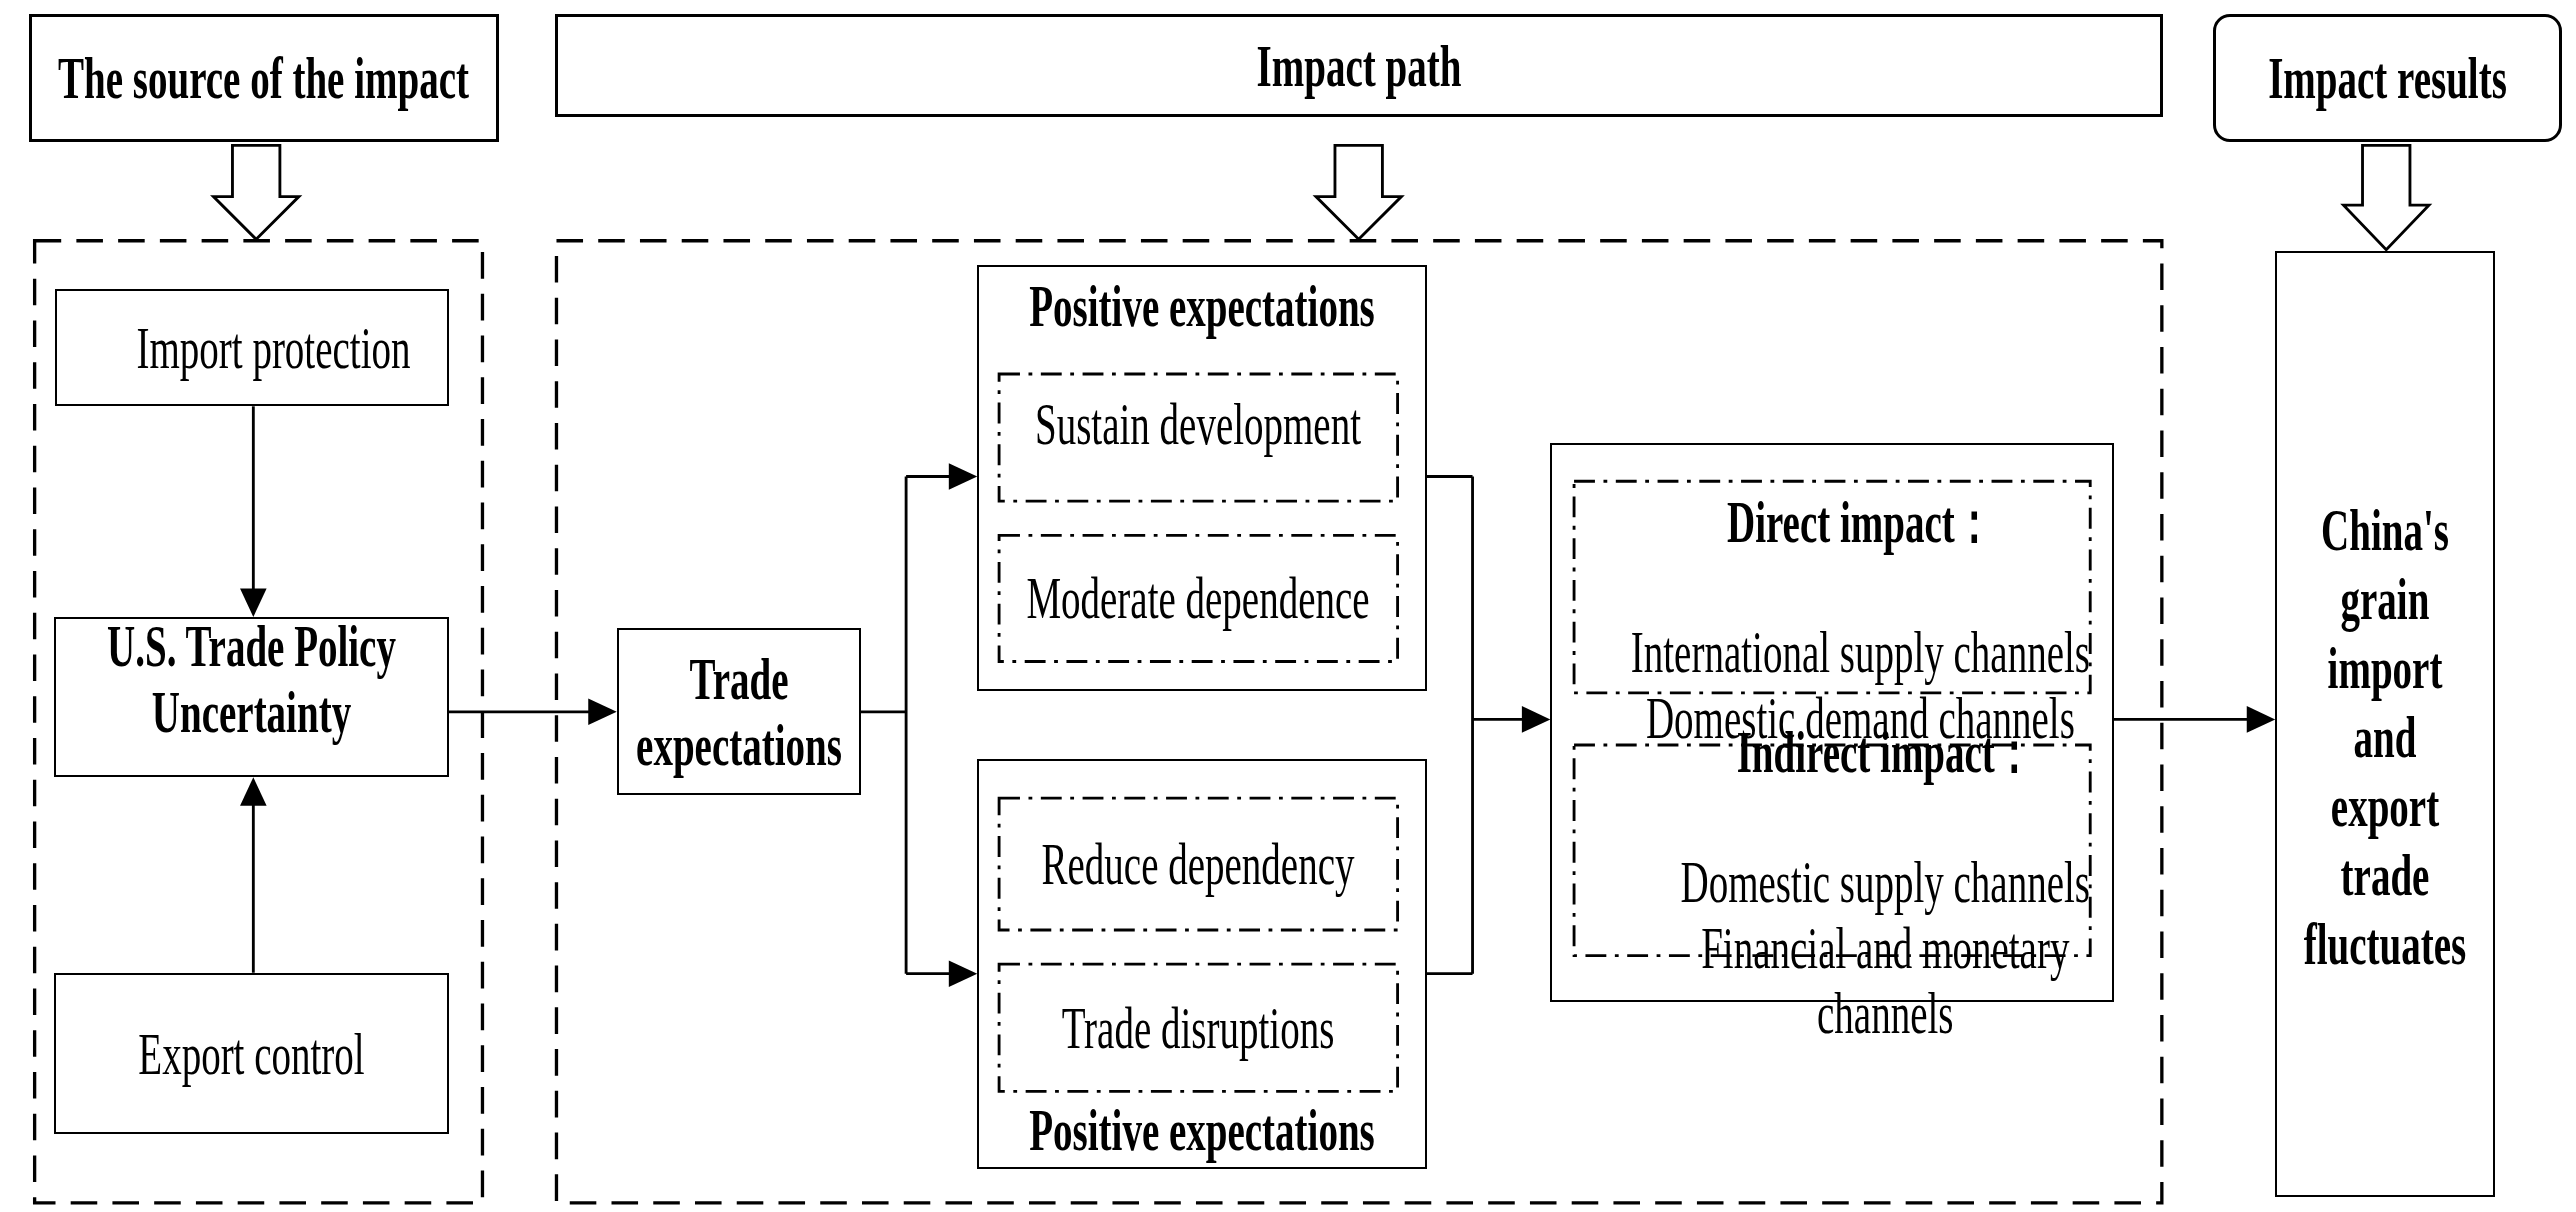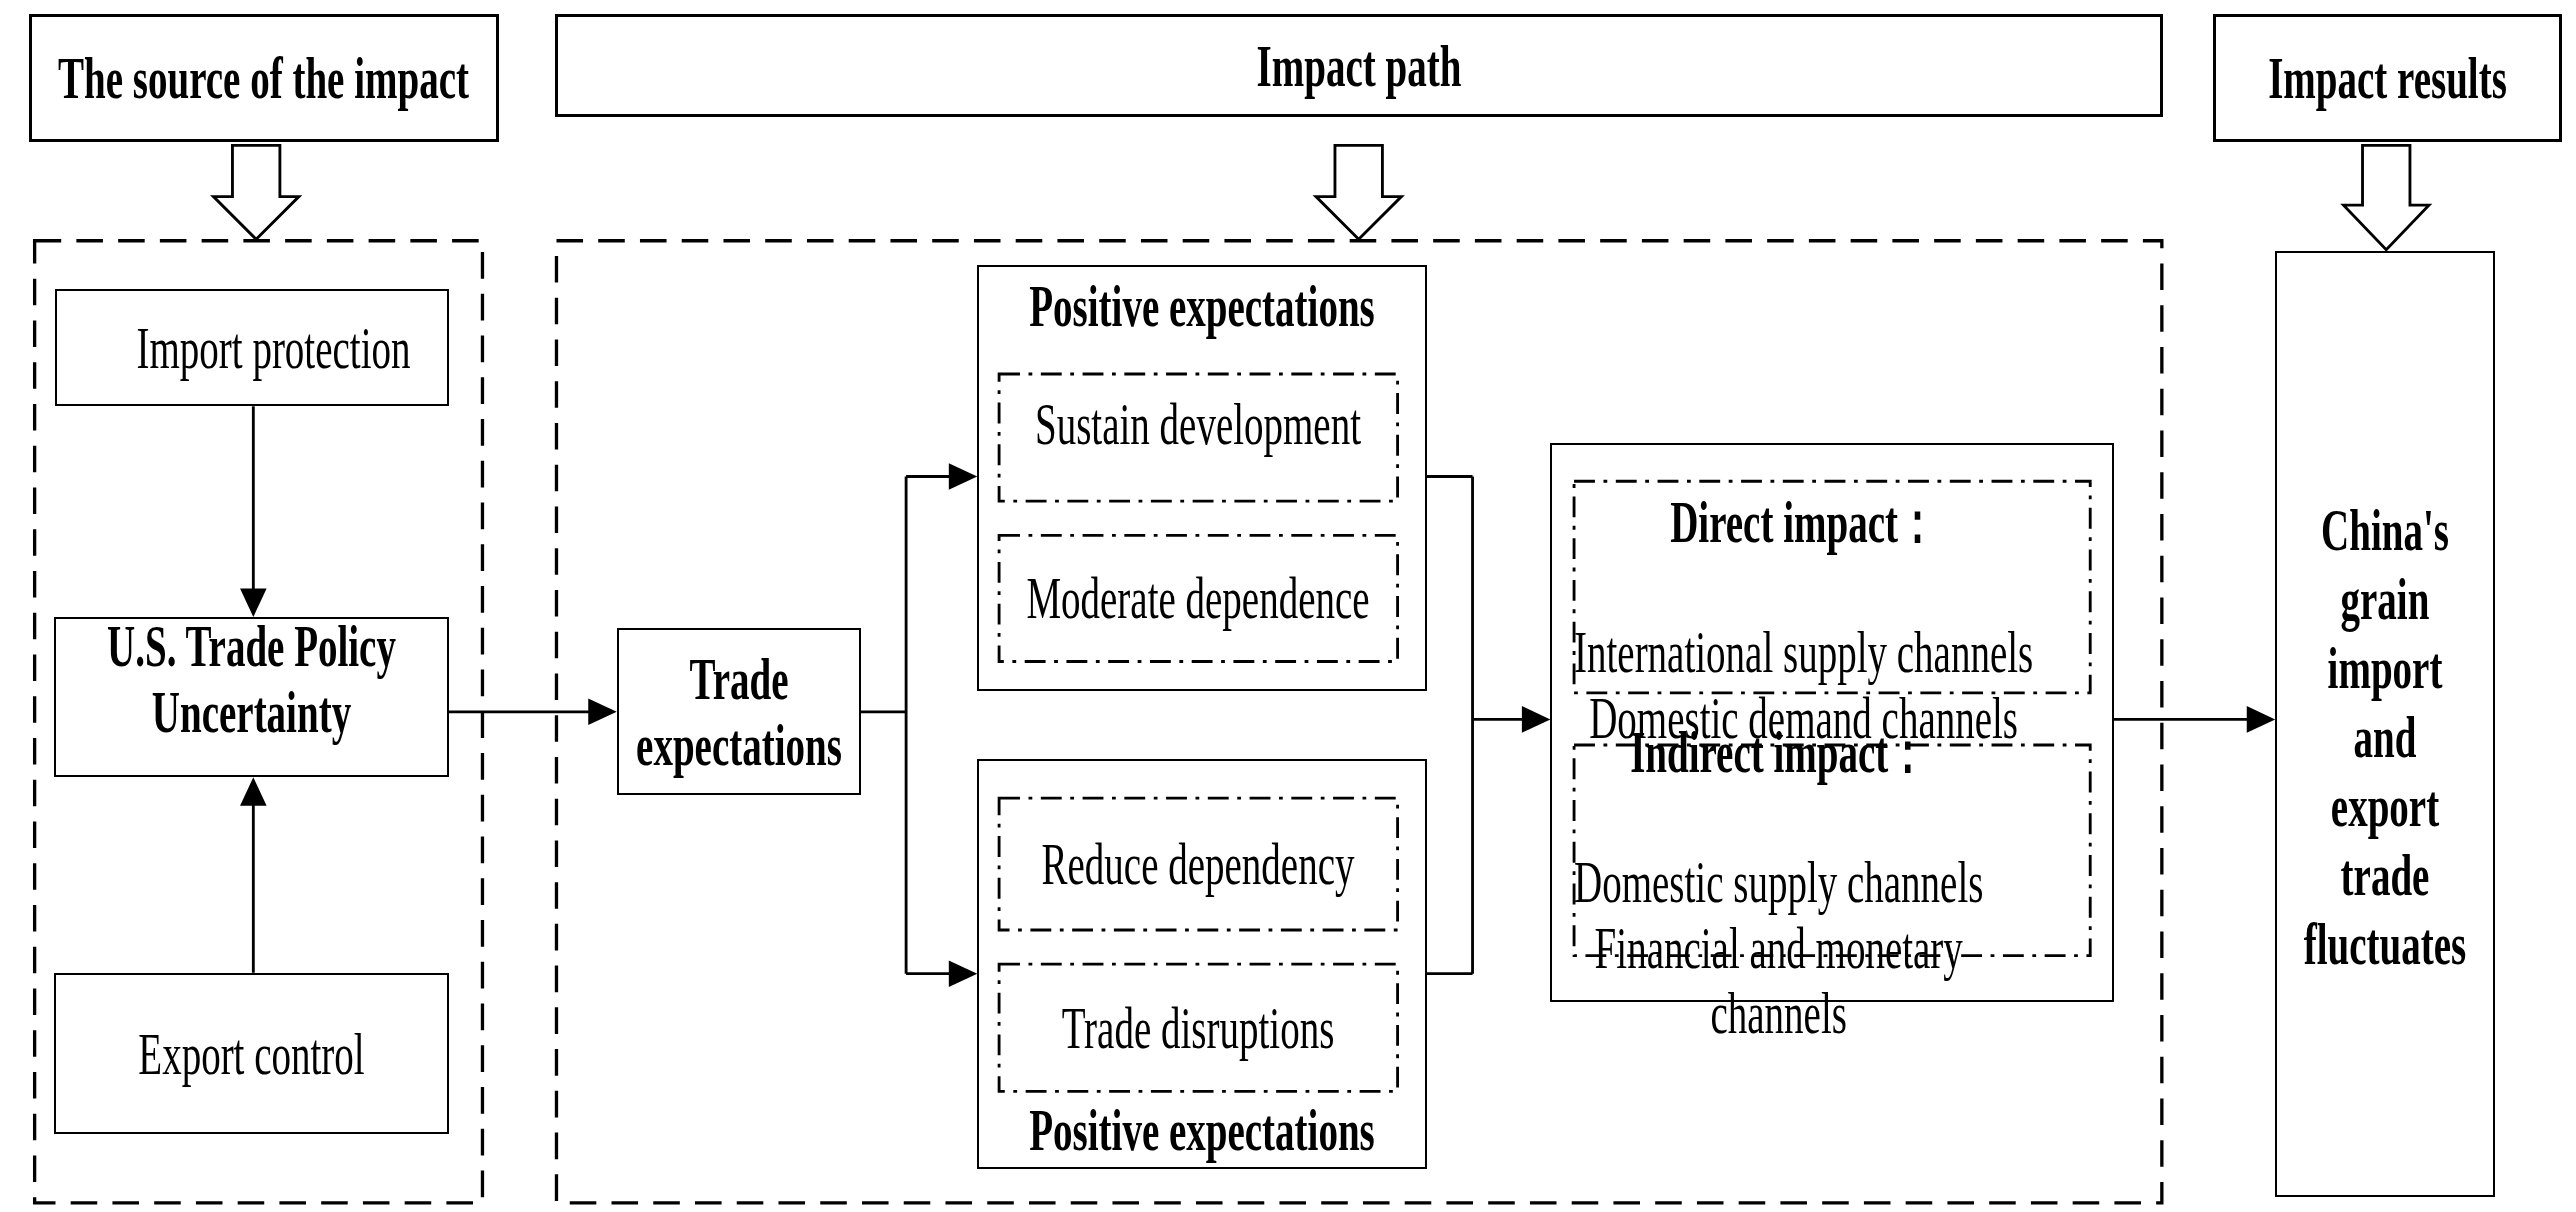--- a/index.html
+++ b/index.html
@@ -7,36 +7,36 @@
     position:relative;width:2576px;height:1213px;background:#ffffff;
     font-family:"Liberation Serif","DejaVu Serif",serif;color:#000;font-size:39px;
     overflow:hidden;
   }
   .abs{position:absolute;box-sizing:border-box;font-family:Liberation Serif, serif;}
   .solid{border:2.8px solid #000;background:#fff;}
   .thick{border-width:3.8px;}
   .lbl{display:flex;align-items:center;justify-content:center;text-align:center;}
   .txt{transform:scaleY(1.5);transform-origin:50% 50%;line-height:1.12;white-space:pre-line;}
   .b{font-weight:bold;}
-  .col{display:flex;flex-direction:column;align-items:flex-start;justify-content:center;text-align:center;}
+  .col{display:flex;flex-direction:column;align-items:flex-end;justify-content:center;text-align:center;}
   svg{position:absolute;left:0;top:0;}
   .noptr{pointer-events:none;}
 </style>
 </head>
 <body>
 
 <div class="canvas">
 
   <div class="abs solid thick lbl" style="left:28.5px;top:14.2px;width:470px;height:128px;">
     <div class="txt b">The source of the impact</div>
   </div>
   <div class="abs solid thick lbl" style="left:555px;top:14.2px;width:1608px;height:103px;">
     <div class="txt b">Impact path</div>
   </div>
-  <div class="abs solid thick lbl" style="left:2213px;top:14.2px;width:349px;height:128px;">
+  <div class="abs solid thick lbl" style="left:2213px;top:14.2px;width:349px;height:128px;border-radius:17px;">
     <div class="txt b">Impact results</div>
   </div>
 
   <div class="abs solid" style="left:55px;top:289px;width:394px;height:117px;"></div>
   <div class="abs solid" style="left:54px;top:617px;width:395px;height:160px;"></div>
   <div class="abs solid" style="left:54px;top:973px;width:395px;height:161px;"></div>
   <div class="abs solid" style="left:617px;top:628px;width:244px;height:167px;"></div>
   <div class="abs solid" style="left:977px;top:265px;width:450px;height:426px;"></div>
   <div class="abs solid" style="left:977px;top:759px;width:450px;height:410px;"></div>
   <div class="abs solid" style="left:1550px;top:443px;width:564px;height:559px;"></div>

